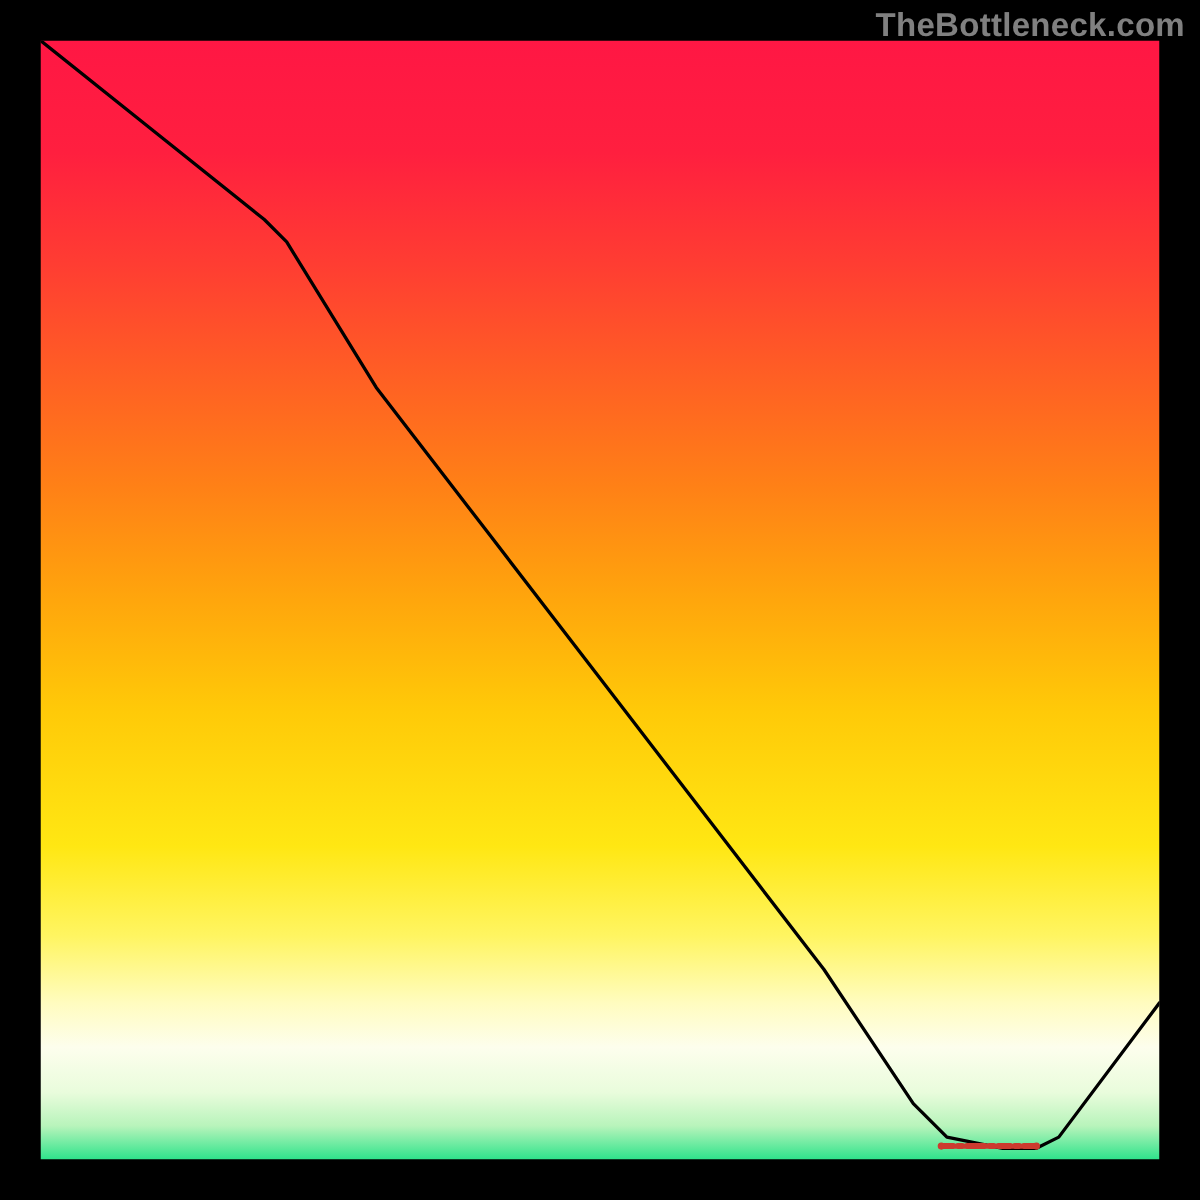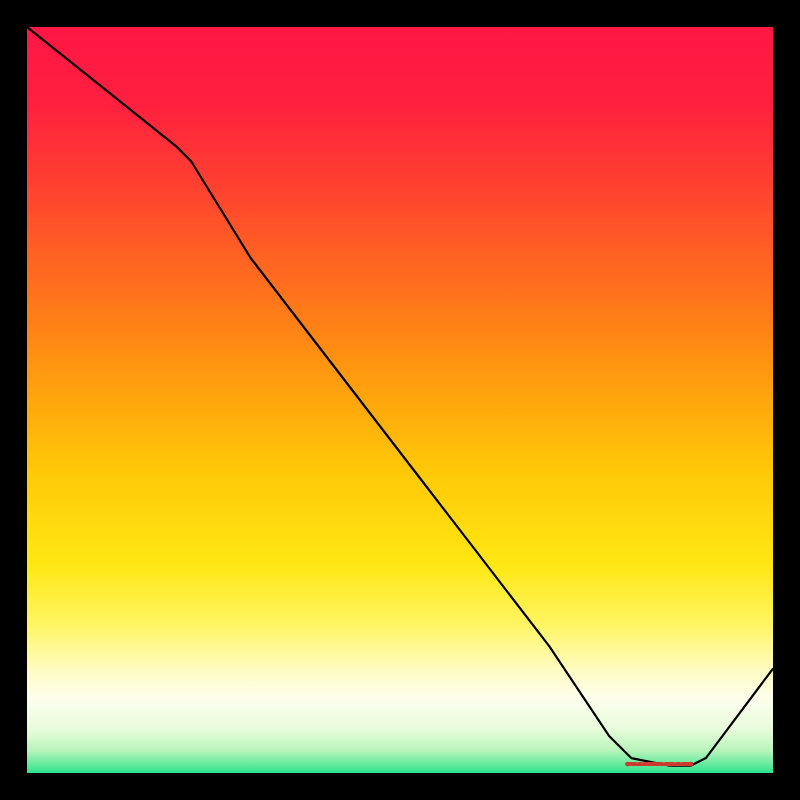--- a/index.html
+++ b/index.html
@@ -35,20 +35,21 @@
     height: 746px;
   }
   .plot svg {
     display: block;
   }
 </style>
 </head>
 <body>
 <div class="frame">
 
+  <div class="watermark">TheBottleneck.com</div>
 
   <div class="plot">
     <svg id="chart-svg" width="746" height="746" viewBox="0 0 746 746">
         <defs>
           <linearGradient id="bg-grad" x1="0" y1="0" x2="0" y2="1">
             <stop offset="0.00%" stop-color="#ff1744"></stop>
             <stop offset="10.00%" stop-color="#ff1f3f"></stop>
             <stop offset="20.00%" stop-color="#ff3d32"></stop>
             <stop offset="30.00%" stop-color="#ff5f24"></stop>
             <stop offset="40.00%" stop-color="#ff8116"></stop>

